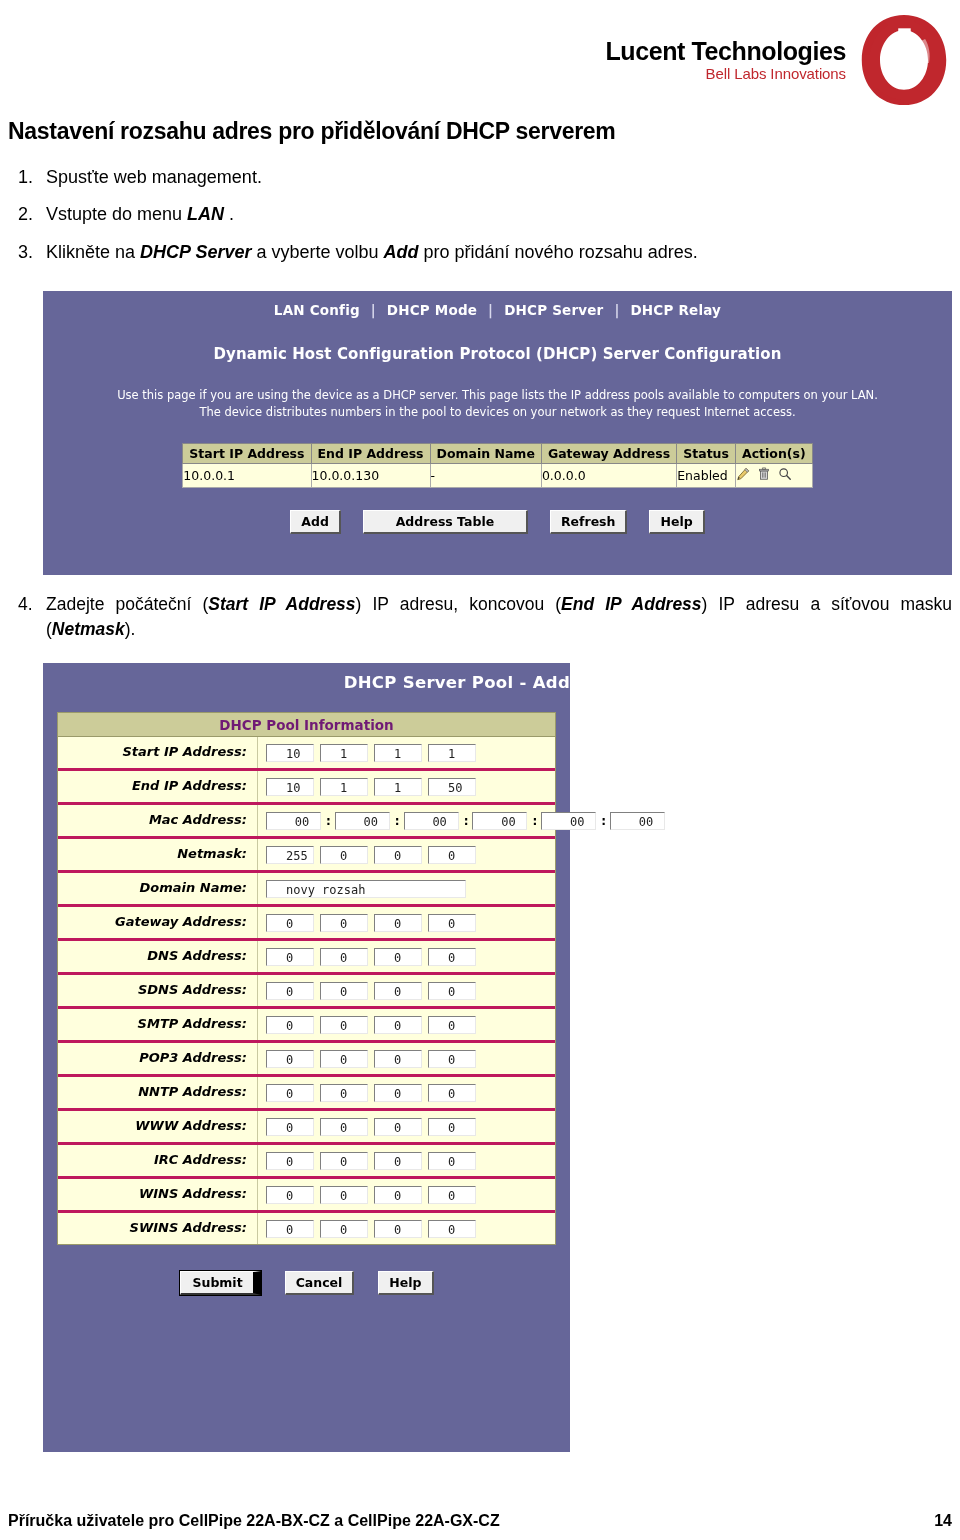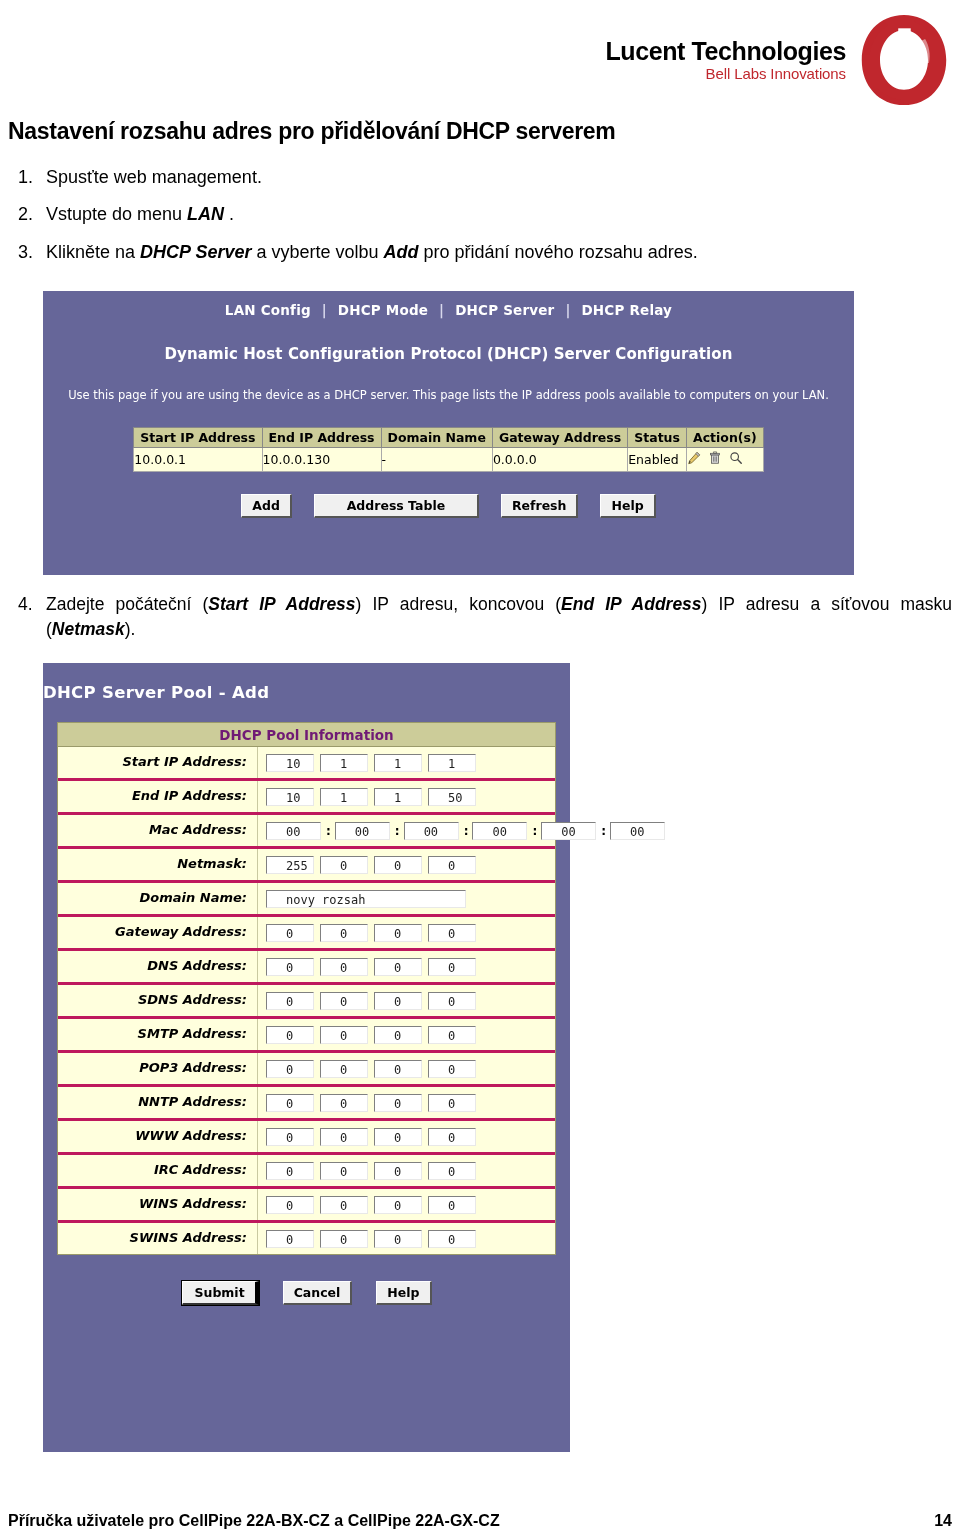--- a/index.html
+++ b/index.html
@@ -112,21 +112,21 @@
   .panel {
     position: absolute;
     background: #666699;
     box-sizing: border-box;
     font-family: "DejaVu Sans", sans-serif;
     color: #ffffff;
   }
   #panel-dhcp-server {
     left: 43px;
     top: 291px;
-    width: 811px;
+    width: 909px;
     height: 284px;
   }
   #panel-pool-add {
     left: 43px;
     top: 663px;
     width: 527px;
     height: 789px;
   }
 
   .tabbar {
@@ -201,28 +201,28 @@
     padding: 3px 10px;
     border-top: 1px solid #ffffff;
     border-left: 1px solid #ffffff;
     border-right: 2px solid #555555;
     border-bottom: 2px solid #555555;
     cursor: pointer;
     white-space: nowrap;
     text-align: center;
   }
   .btn.wide { min-width: 142px; }
-  .btn.default { border-right: 4px solid #000000; border-bottom: 2px solid #333333; outline: 1px solid #000000; padding-left: 12px; }
+  .btn.default { border-right: 8px solid #000000; border-bottom: 2px solid #333333; outline: 1px solid #000000; padding-left: 12px; }
 
   
   .pool-add-title {
-    text-align: left;
+    text-align: right;
     font-size: 16.5px;
     font-weight: bold;
-    padding-top: 20px;
+    padding-top: 10px;
     letter-spacing: 0.3px;
   }
   .form-box {
     margin: 20px 14px 0 14px;
     border: 1px solid #9a9a6a;
     background: #ffffdd;
   }
   .form-box-head {
     background: #cccc99;
     color: #701a75;
@@ -270,21 +270,21 @@
     box-sizing: border-box;
     border-top: 1px solid #808080;
     border-left: 1px solid #808080;
     border-right: 1px solid #e8e8e8;
     border-bottom: 1px solid #e8e8e8;
     overflow: hidden;
     white-space: nowrap;
     cursor: text;
   }
   .txtbox.octet { width: 48px; }
-  .txtbox.mac   { width: 55px; }
+  .txtbox.mac   { width: 55px; text-align: center; }
   .txtbox.wide  { width: 200px; }
   .macsep { color: #000000; font-size: 12px; font-weight: bold; margin: 0 -2px 0 -1px; }
 
   .form-btnrow {
     display: flex;
     justify-content: center;
     align-items: center;
     gap: 24px;
     margin-top: 26px;
   }
@@ -336,20 +336,21 @@
     <span class="tab-sep">|</span>
     <span class="tab">DHCP Server</span>
     <span class="tab-sep">|</span>
     <span class="tab">DHCP Relay</span>
   </div>
 
   <div class="panel-title">Dynamic Host Configuration Protocol (DHCP) Server Configuration</div>
 
   <div class="panel-desc">
     <div>Use this page if you are using the device as a DHCP server. This page lists the IP address pools available to computers on your LAN.</div>
+    <div>The device distributes numbers in the pool to devices on your network as they request Internet access.</div>
   </div>
 
   <div class="pool-table-wrap">
     <table class="pool-table">
       <thead>
         <tr>
           <th>Start IP Address</th>
           <th>End IP Address</th>
           <th>Domain Name</th>
           <th>Gateway Address</th>

